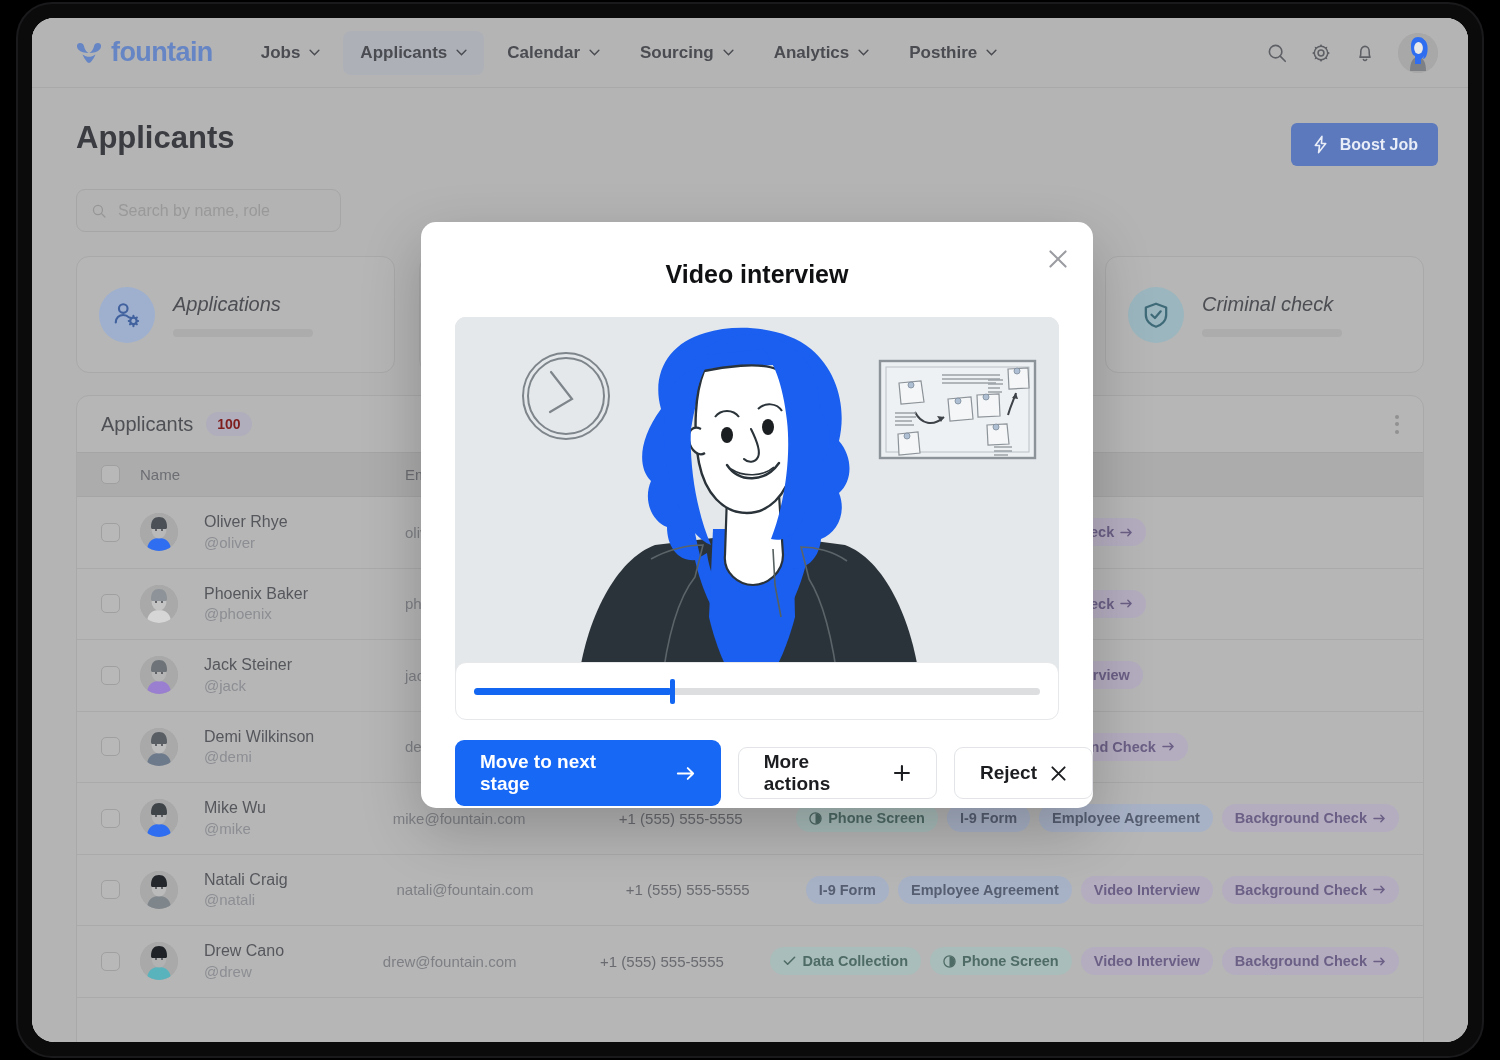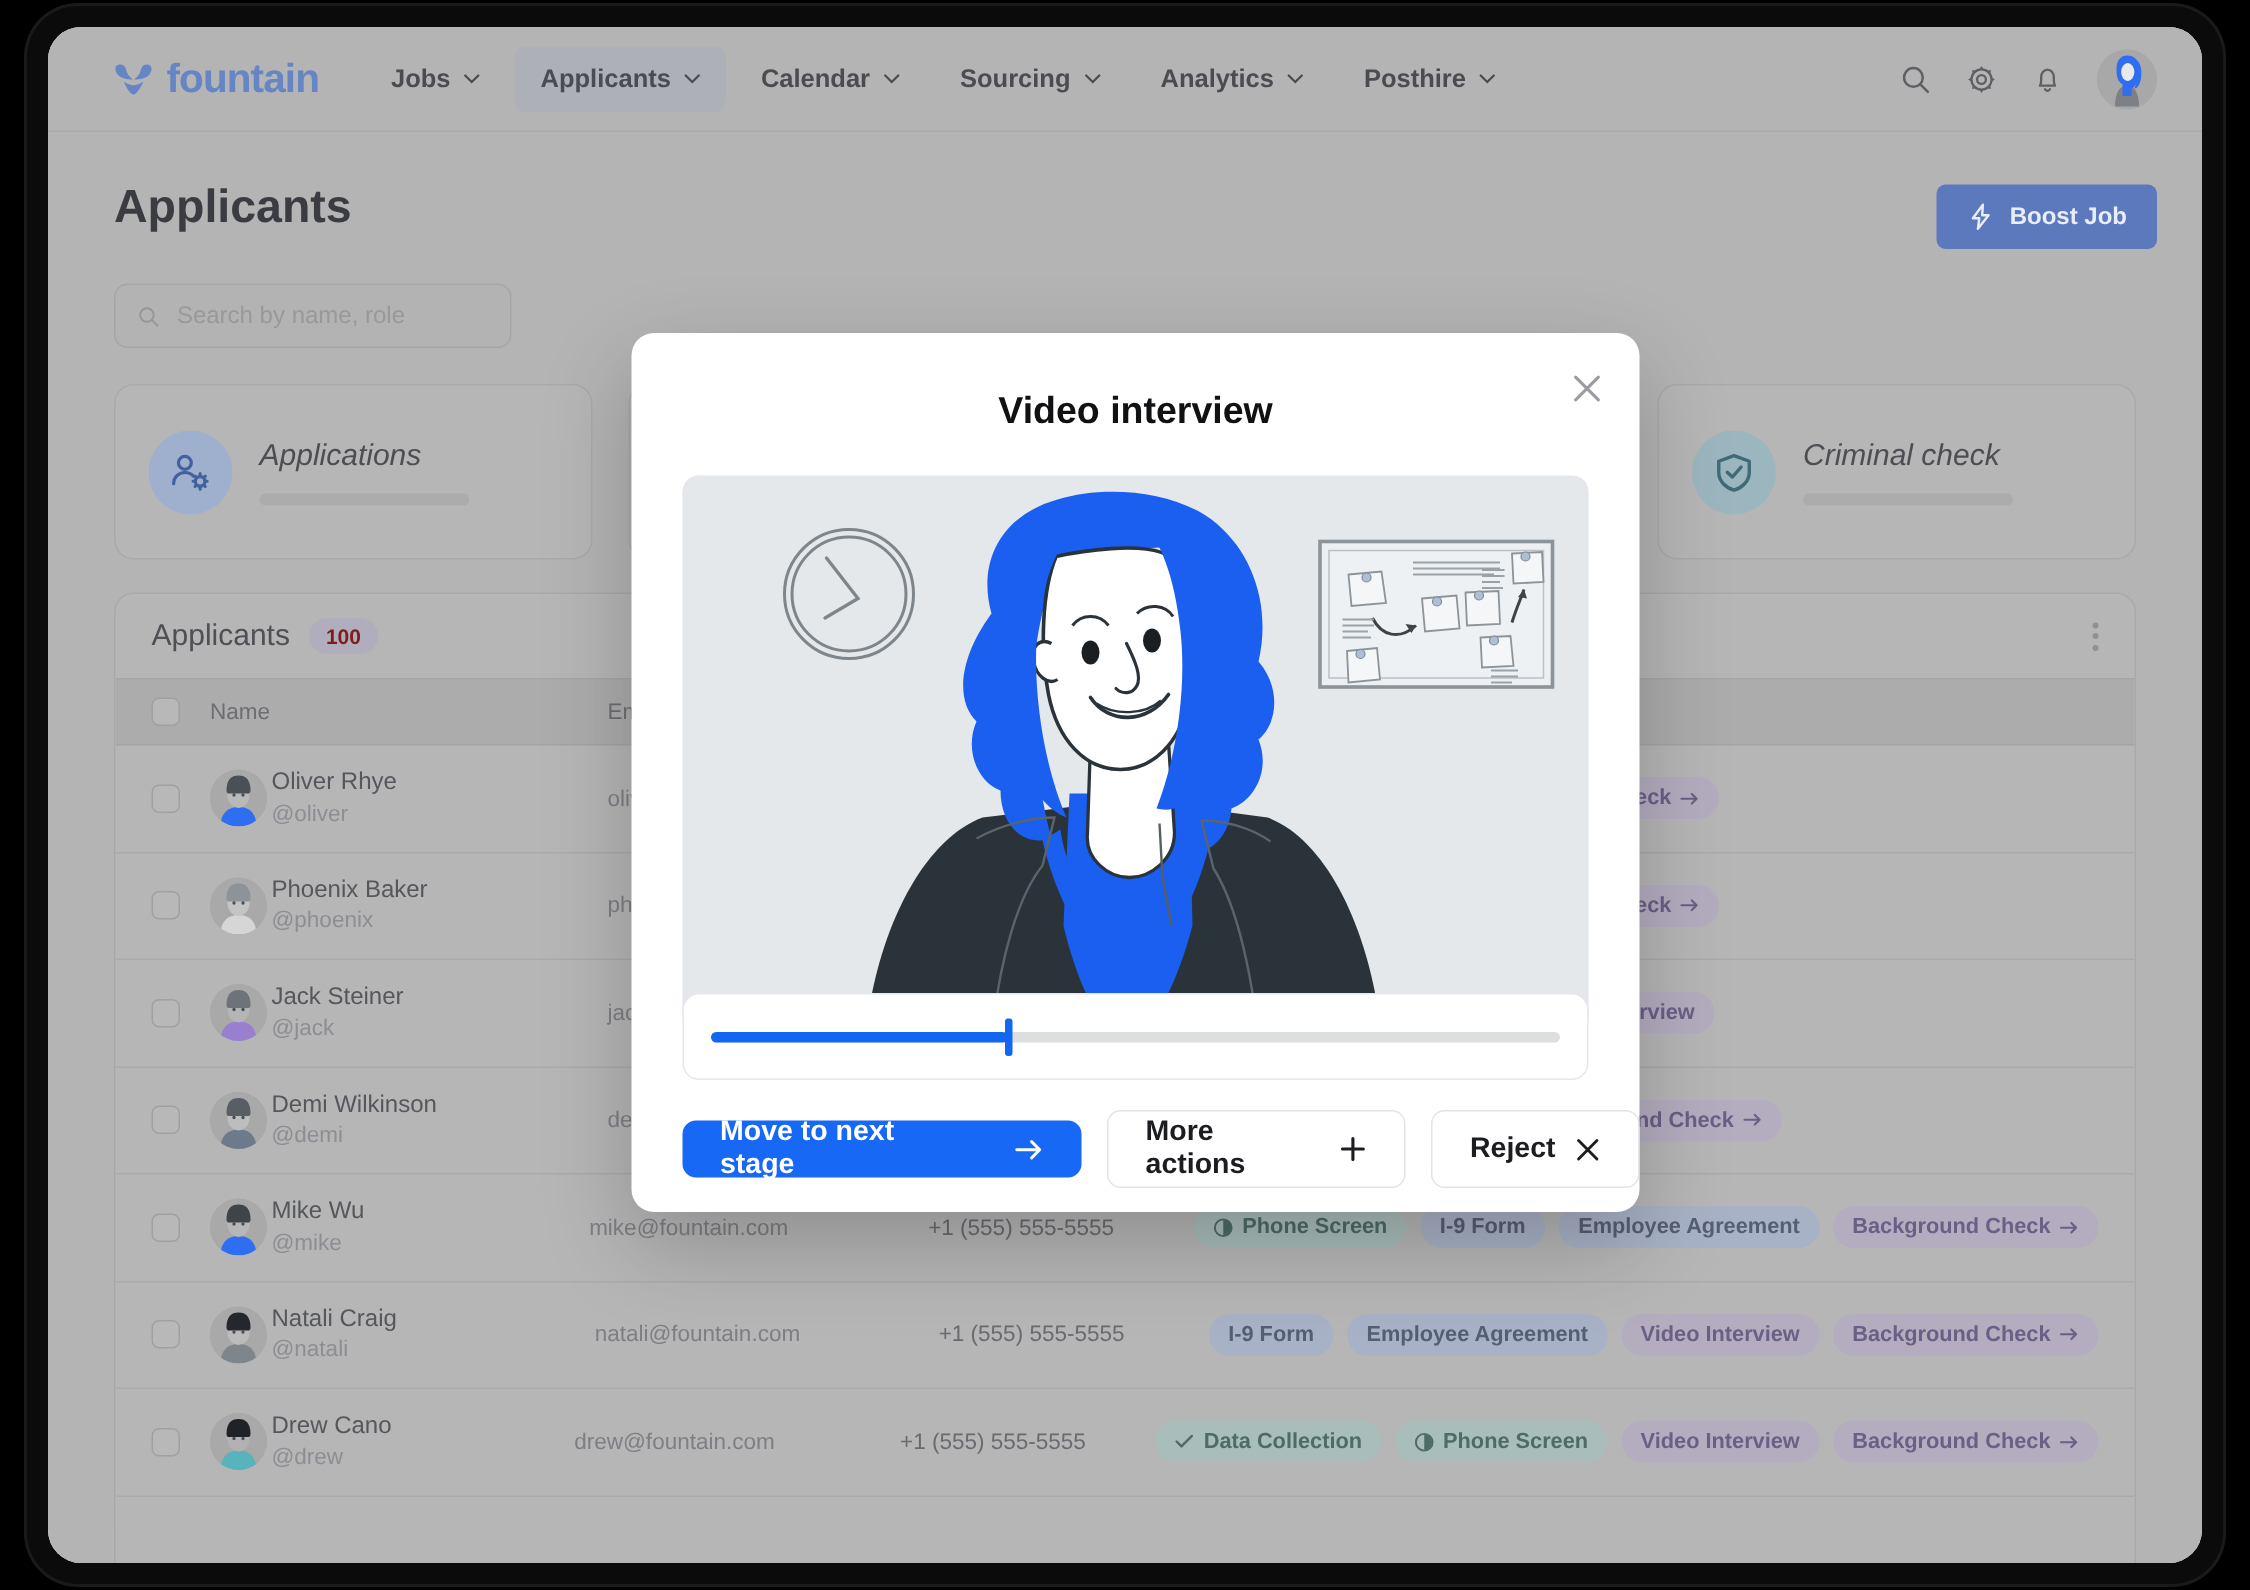--- a/index.html
+++ b/index.html
@@ -160,21 +160,21 @@
     width: 19px; height: 19px; border: 1px solid #a0a0a0;
     border-radius: 5px; background: #b8b8b8; flex: none; cursor: pointer;
   }
   .col-name { width: 265px; margin-left: 20px; font-size: 15px; color: #6c6e73; }
   .col-email { width: 225px; font-size: 15px; color: #6c6e73; }
 
   .trow {
     height: 71.5px; display: flex; align-items: center;
     padding: 0 24px; border-bottom: 1px solid #aaaaaa;
   }
-  .person { width: 265px; margin-left: 20px; display: flex; align-items: center; gap: 3px; }
+  .person { width: 265px; margin-left: 20px; display: flex; align-items: center; gap: 26px; }
   .pav {
     width: 38px; height: 38px; border-radius: 50%;
     background: #a7a7a7; overflow: hidden; flex: none; position: relative;
   }
   .pname { font-size: 16px; color: #55575c; line-height: 1.35; }
   .phandle { font-size: 15px; color: #8c8e93; line-height: 1.35; }
   .cell-email { width: 237px; font-size: 15px; color: #7d7f84; }
   .cell-phone { width: 186px; font-size: 15px; color: #696b70; }
   .tags { display: flex; align-items: center; gap: 9px; flex: 1; justify-content: flex-start; }
   .tag {
@@ -219,21 +219,21 @@
   #track-knob {
     position: absolute; top: -9px; width: 5px; height: 25px;
     background: #1366f2; border-radius: 2px;
   }
   #modal-actions {
     position: absolute; left: 34px; top: 518px;
     display: flex; align-items: center; gap: 17px;
   }
   .btn-primary {
     background: #1668f5; color: #fff;
-    height: 38px; padding: 0 25px; border-radius: 9px;
+    height: 66px; padding: 0 25px; border-radius: 9px;
     display: flex; align-items: center; gap: 26px;
     font-size: 19px; font-weight: 700; cursor: pointer;
   }
   .btn-ghost {
     background: #fff; color: #1c1d20;
     height: 52px; padding: 0 25px; border-radius: 9px;
     border: 1px solid #e2e4e7;
     display: flex; align-items: center; gap: 13px;
     font-size: 19px; font-weight: 700; cursor: pointer;
   }

